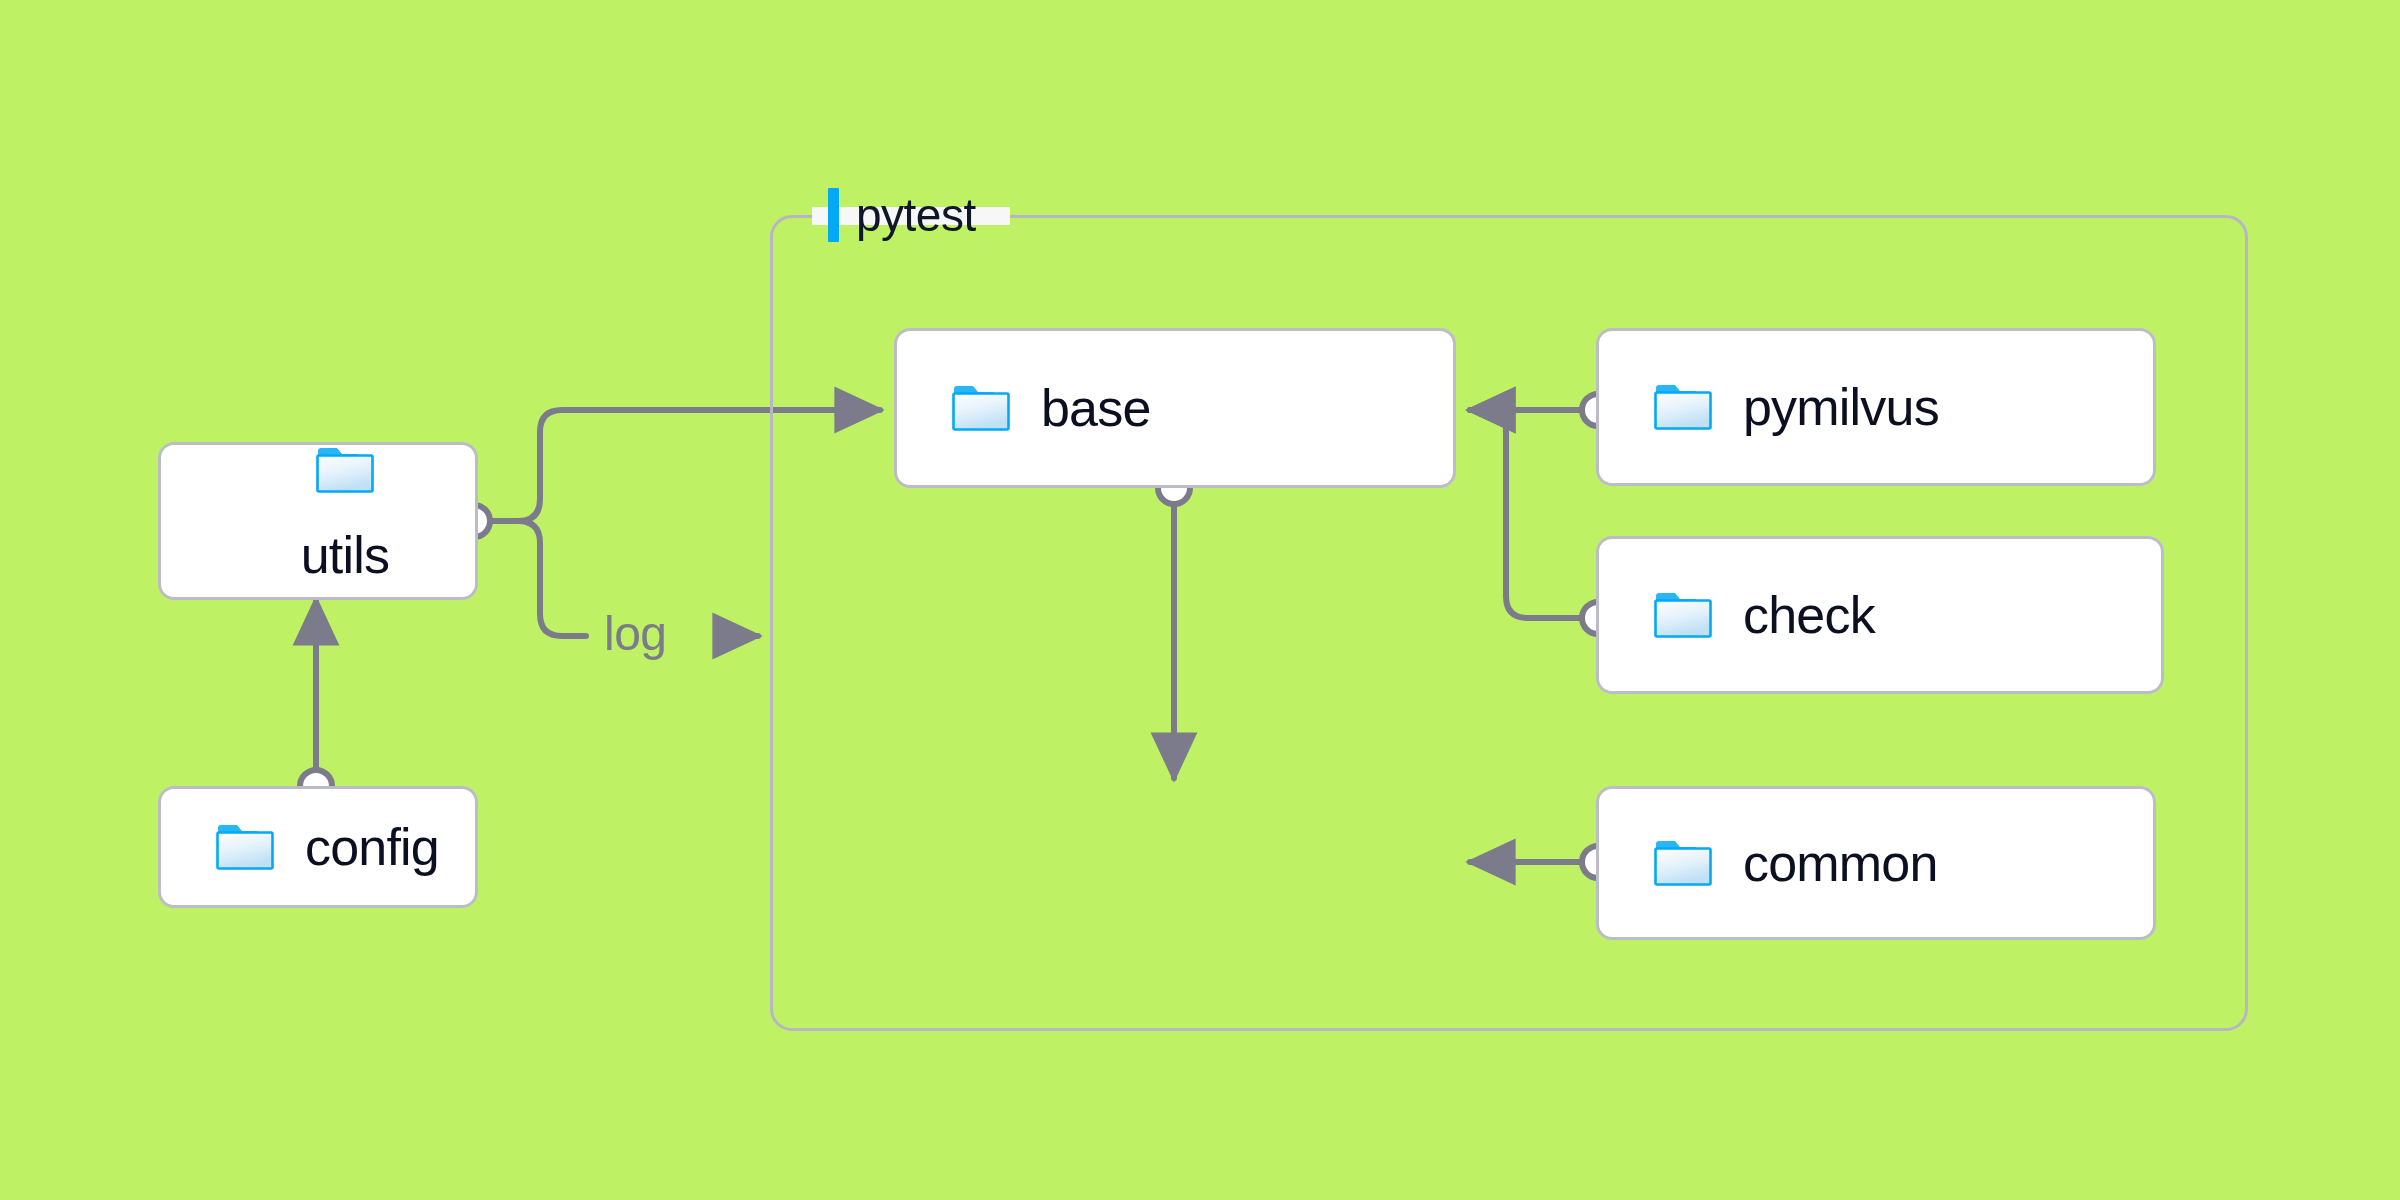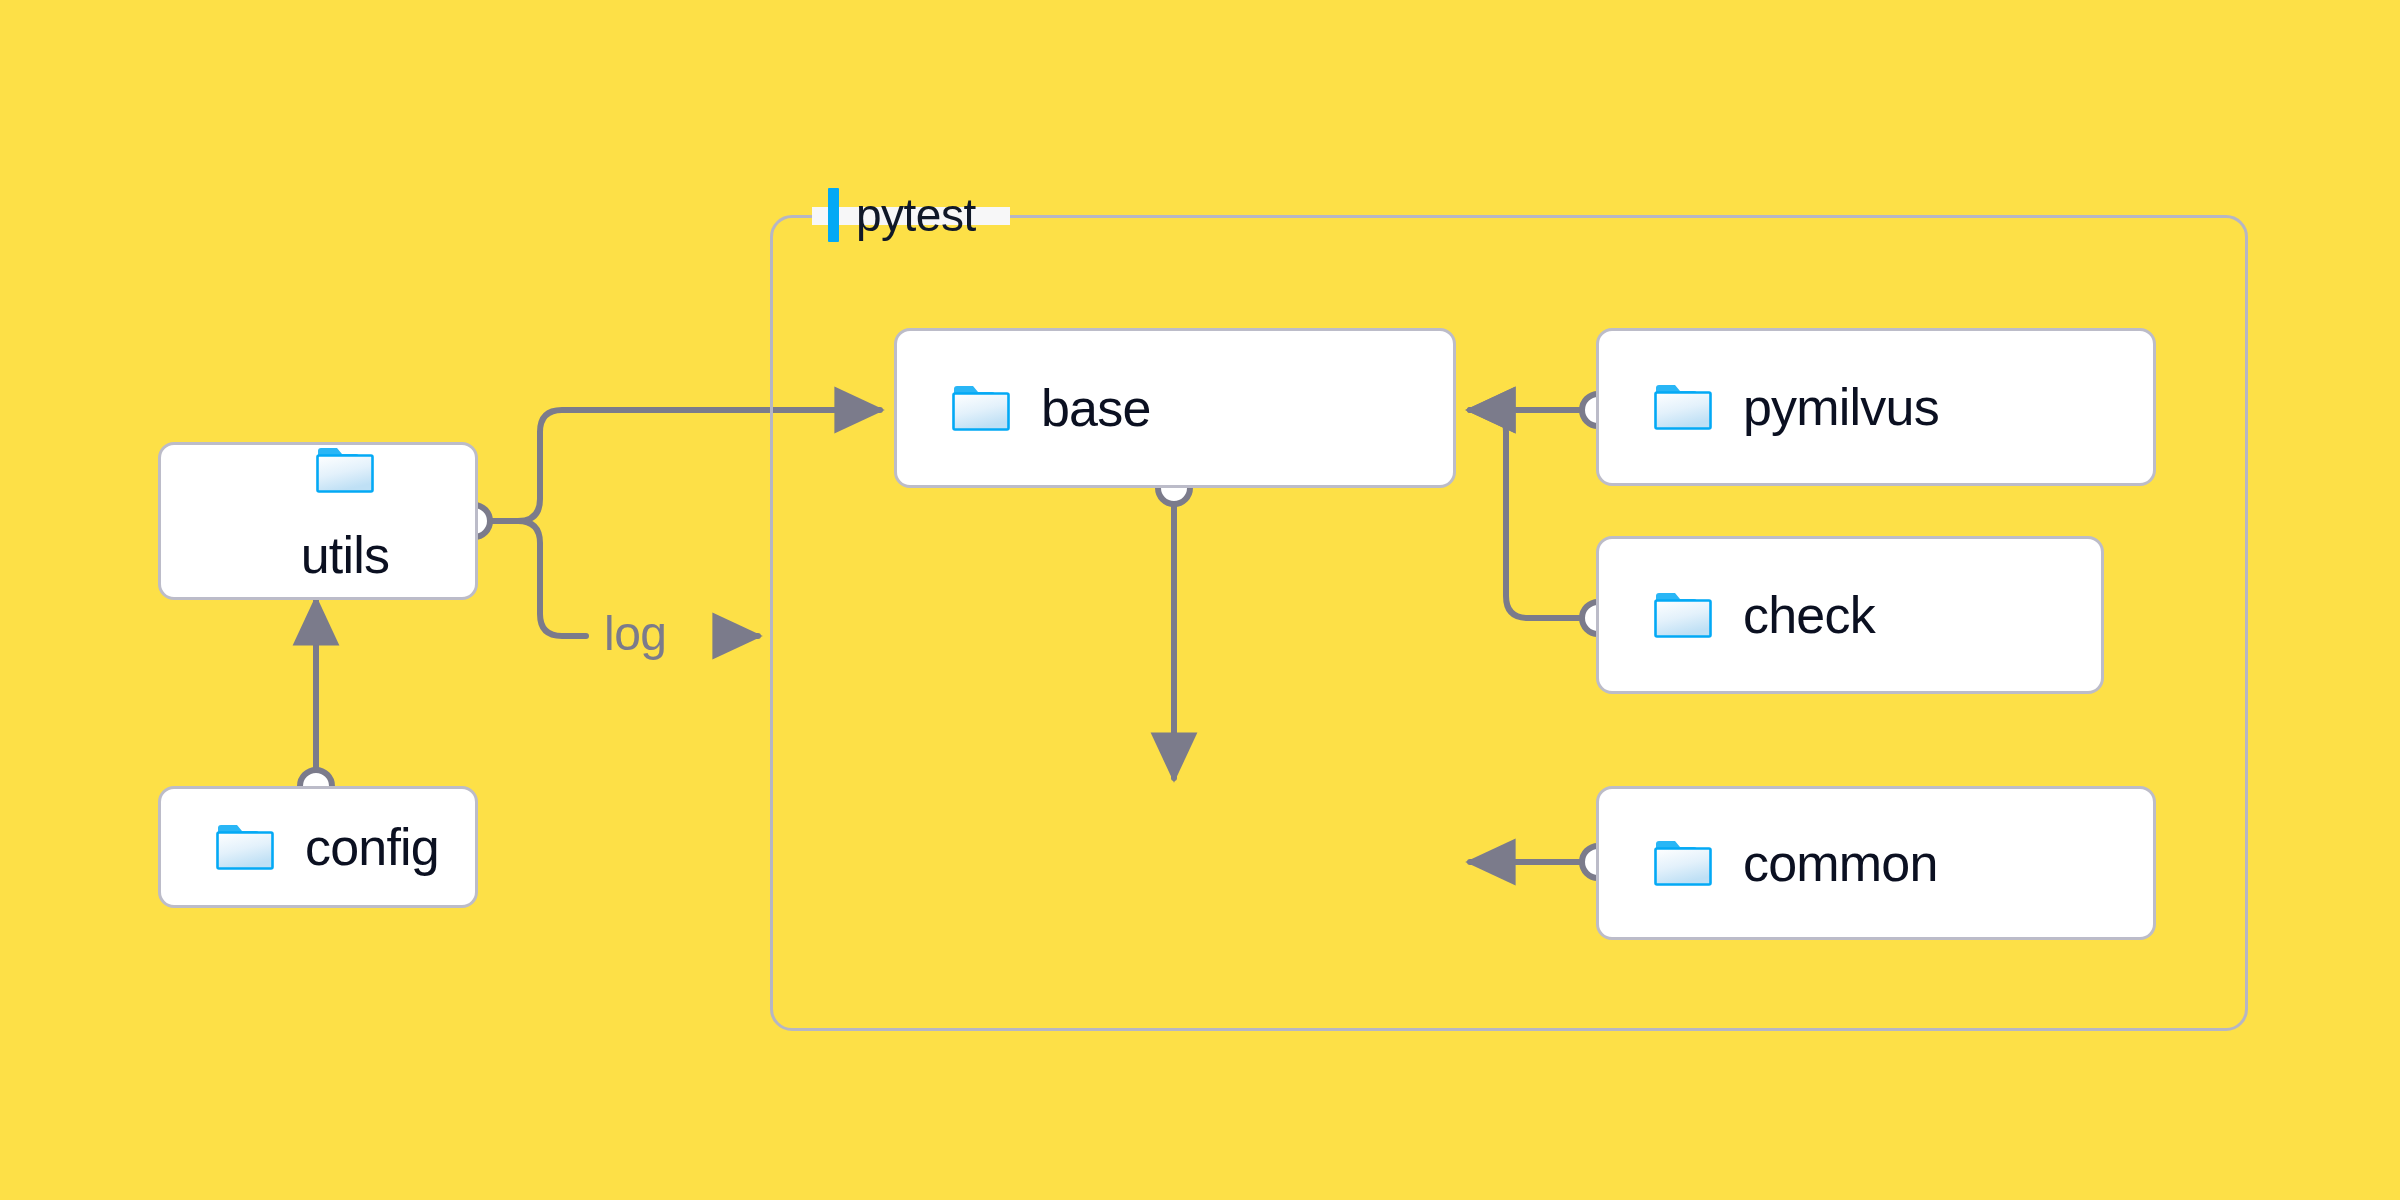--- a/index.html
+++ b/index.html
@@ -12,21 +12,21 @@
     height: 1200px;
     overflow: hidden;
     font-family: "Liberation Sans", sans-serif;
     position: relative;
   }
   #canvas {
     position: absolute;
     left: 0; top: 0;
     width: 2400px;
     height: 1200px;
-    background: #fde047;
+    background: #bef264;
   }
   #edge-layer {
     position: absolute;
     left: 0; top: 0;
     width: 2400px;
     height: 1200px;
     pointer-events: none;
   }
 
   
@@ -186,21 +186,21 @@
   <div class="node" style="left:1596px; top:328px; width:560px; height:158px;">
     <span class="folder-icon">
       <svg viewBox="0 0 60 50" width="60" height="50">
         <path d="M3,11 L3,6 Q3,3 6,3 L22,3 L27,9 L41,9 Q44,9 44,12 L44,14 L3,14 z" fill="#29b6f6"></path>
         <rect x="2.5" y="10.5" width="55" height="36" rx="1.5" fill="url(#folderGrad)" stroke="#03a9f5" stroke-width="2.6"></rect>
       </svg>
     </span>
     <span class="node-label">pymilvus</span>
   </div>
 
-  <div class="node" style="left:1596px; top:536px; width:508px; height:158px;">
+  <div class="node" style="left:1596px; top:536px; width:568px; height:158px;">
     <span class="folder-icon">
       <svg viewBox="0 0 60 50" width="60" height="50">
         <path d="M3,11 L3,6 Q3,3 6,3 L22,3 L27,9 L41,9 Q44,9 44,12 L44,14 L3,14 z" fill="#29b6f6"></path>
         <rect x="2.5" y="10.5" width="55" height="36" rx="1.5" fill="url(#folderGrad)" stroke="#03a9f5" stroke-width="2.6"></rect>
       </svg>
     </span>
     <span class="node-label">check</span>
   </div>
 
   <div class="node" style="left:1596px; top:786px; width:560px; height:154px;">

